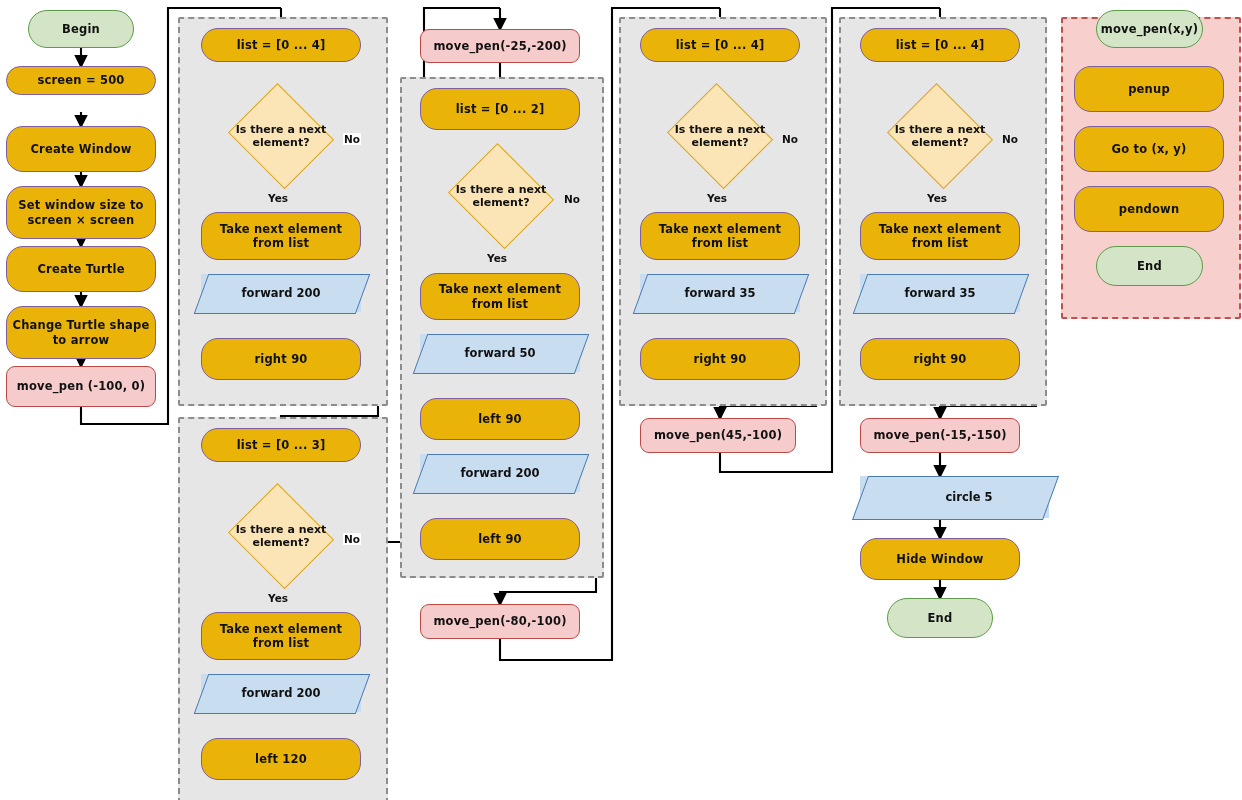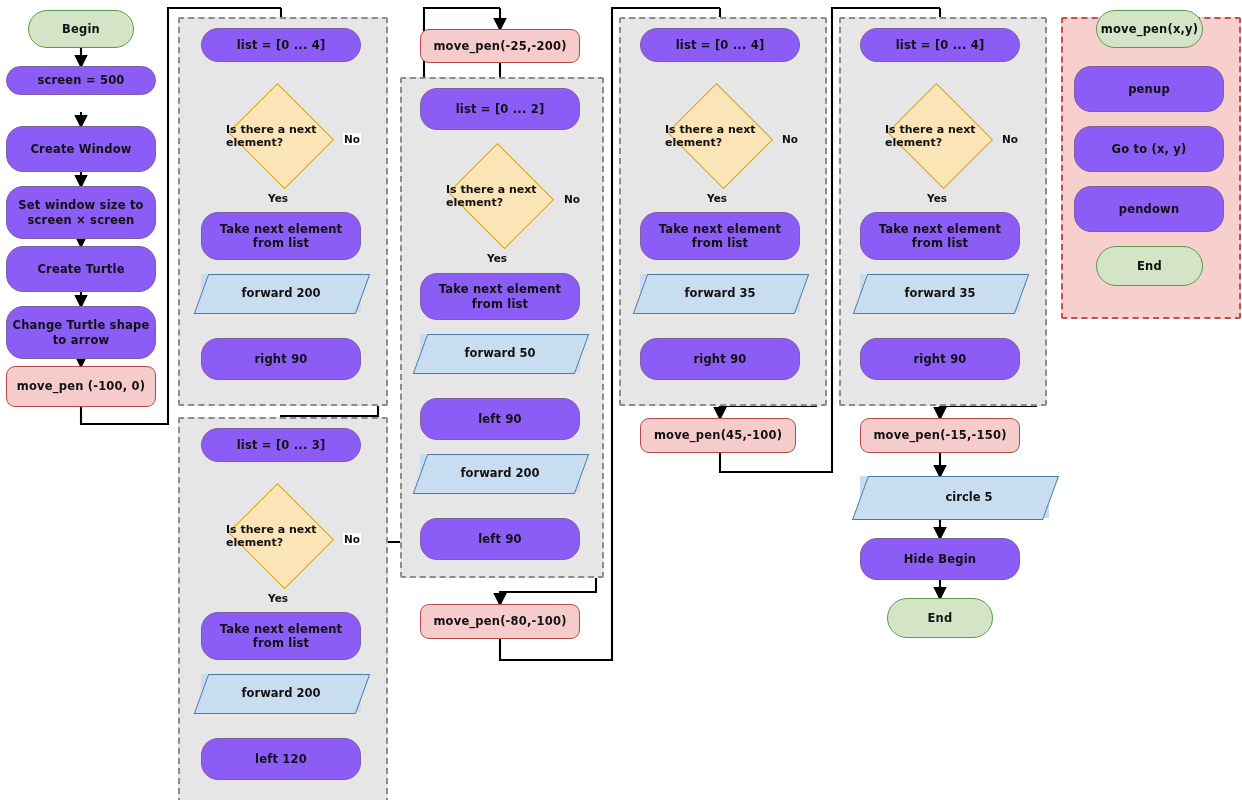--- a/index.html
+++ b/index.html
@@ -16,21 +16,21 @@
   .group.sub{
     background:#f7cfcd;border:2px dashed #c0504d;
   }
 
   .node{
     position:absolute;box-sizing:border-box;display:flex;align-items:center;
     justify-content:center;text-align:center;line-height:1.25;
     font-size:11.5px;font-weight:700;color:#111;letter-spacing:.2px;
   }
   .proc{
-    background:#8b5cf6;border:1.6px solid #7f5fa0;border-radius:17px;
+    background:#eab308;border:1.6px solid #7f5fa0;border-radius:17px;
   }
   .term{
     background:#d3e5c6;border:1.6px solid #5e9b4a;border-radius:999px;
   }
   .callp{
     background:#f5cccb;border:1.8px solid #b94a48;border-radius:9px;
   }
   .io{
     background:#c9ddf0;border:0;border-radius:0;position:absolute;
     display:flex;align-items:center;justify-content:center;
@@ -43,21 +43,21 @@
   .io .lbl{position:relative;z-index:2;font-size:11.5px;font-weight:700;color:#111;}
 
   .dec{position:absolute;}
   .dec .dshape{
     position:absolute;left:50%;top:50%;width:70.71%;height:70.71%;
     transform:translate(-50%,-50%) rotate(45deg);
     background:#fbe4b6;border:1.8px solid #d9a520;
   }
   .dec .dtxt{
     position:absolute;left:0;top:0;width:100%;height:100%;
-    display:flex;align-items:center;justify-content:center;
+    display:flex;align-items:center;justify-content:center;text-align:center;
     font-size:11px;font-weight:700;color:#111;line-height:1.2;z-index:2;
   }
 
   .elbl{
     position:absolute;font-size:10.5px;font-weight:700;color:#111;
     background:#ffffff;padding:0 1px;
   }
   .elbl.ongray{background:#e6e6e6;}
 </style>
 </head>
@@ -344,21 +344,21 @@
   <div class="node callp" style="left:860px;top:418px;width:160px;height:35px;">
     <span>move_pen(-15,-150)</span>
   </div>
 
   <div class="io" style="left:860px;top:476px;width:160px;height:42px;padding-left:29px;">
     <div class="skew"></div>
     <span class="lbl">circle 5</span>
   </div>
 
   <div class="node proc" style="left:860px;top:538px;width:160px;height:42px;">
-    <span>Hide Begin</span>
+    <span>Hide Window</span>
   </div>
 
   <div class="node term" style="left:887px;top:598px;width:106px;height:40px;">
     <span>End</span>
   </div>
 
   <div class="group sub" style="left:1061px;top:17px;width:176px;height:298px;"></div>
 
   <div class="node term" style="left:1096px;top:10px;width:107px;height:38px;">
     <span>move_pen(x,y)</span>

